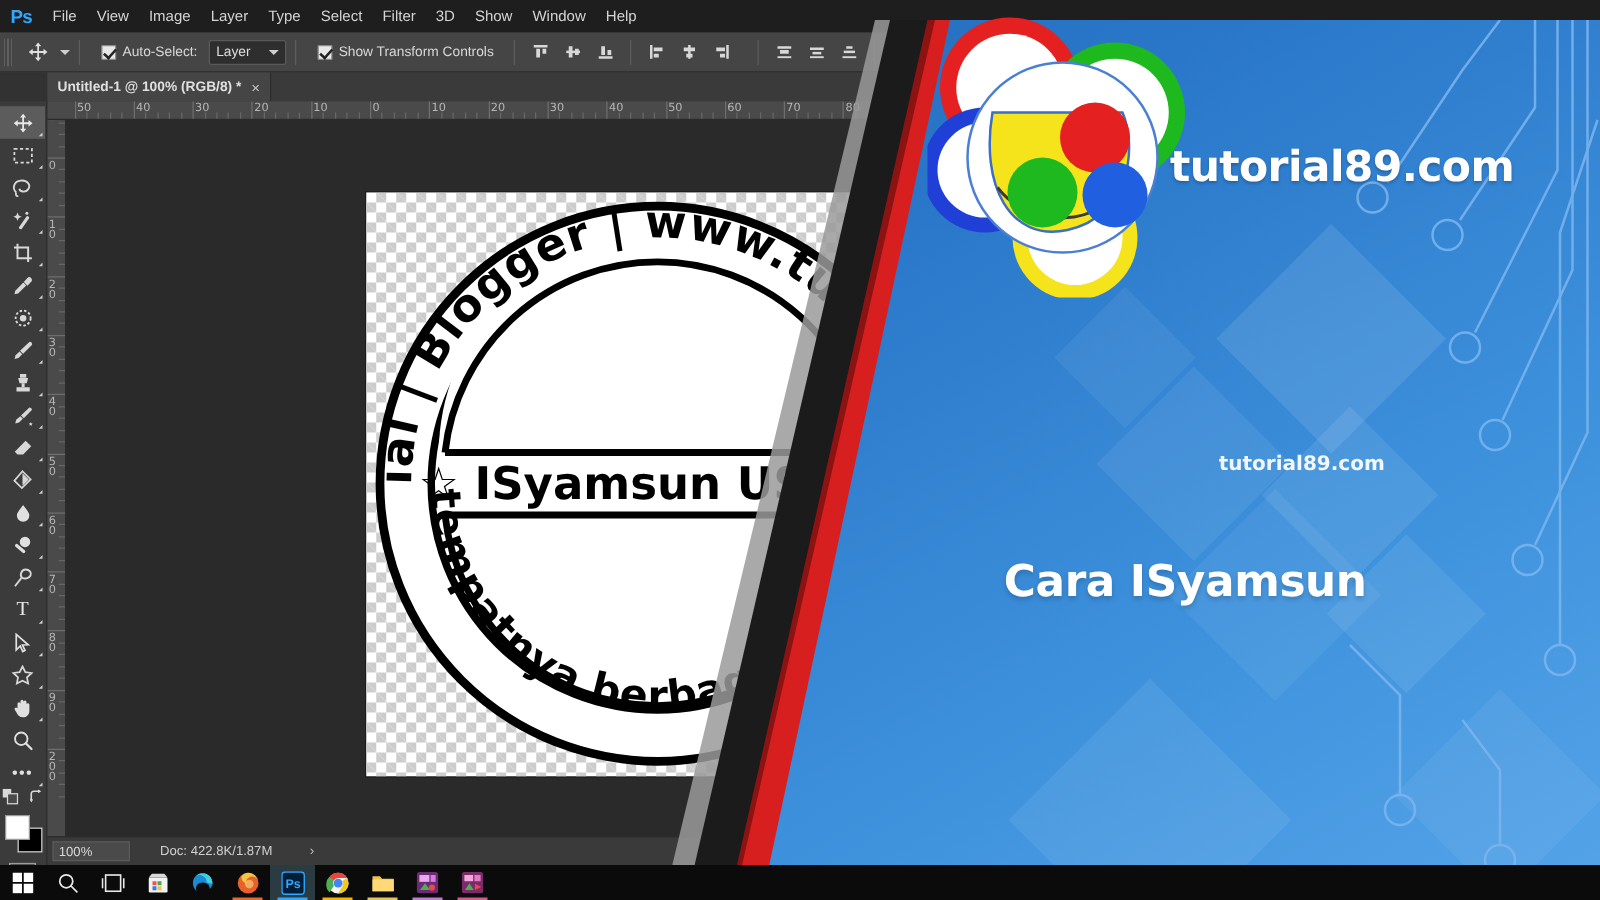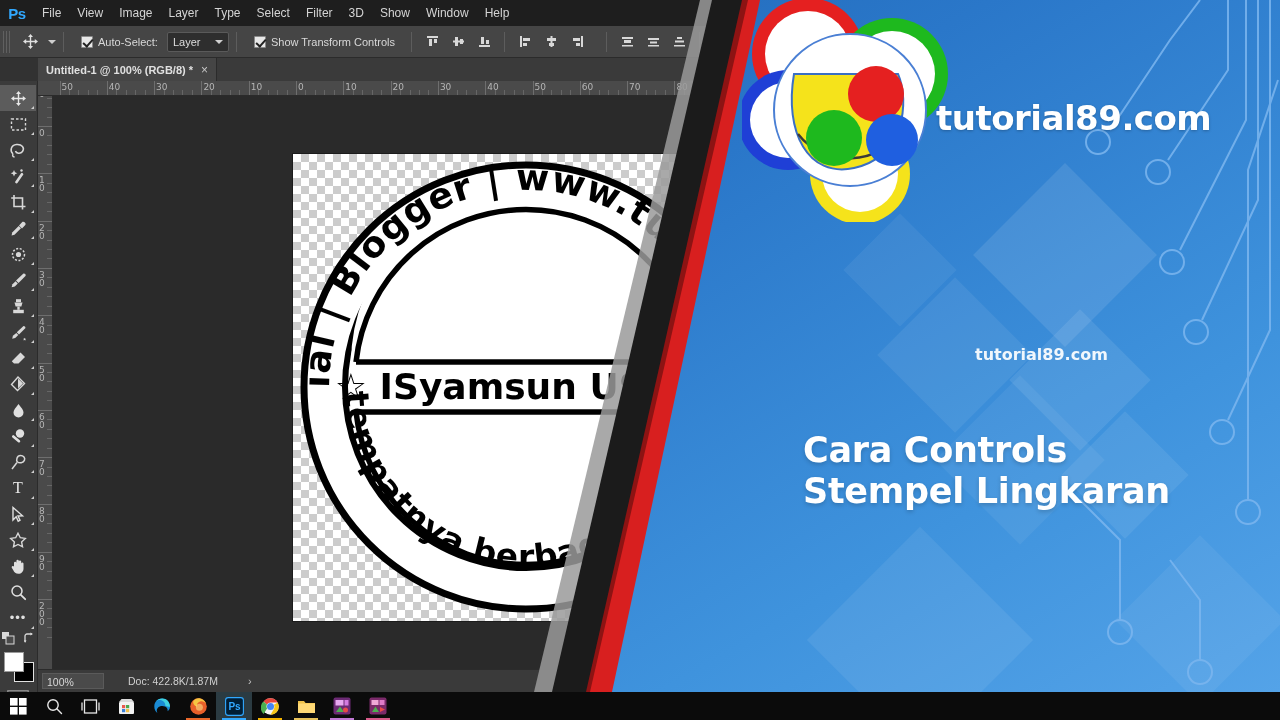--- a/index.html
+++ b/index.html
@@ -164,21 +164,21 @@
   .sb-zoom {
     color: #d8d8d8; font-size: 10.5px; width: 62px;
     background: #4a4a4a; height: 16px; line-height:16px; padding-left:4px;
     border: 1px solid #5a5a5a;
   }
   .sb-doc { color: #d0d0d0; font-size: 10.5px; margin-left: 24px; }
   .sb-arrow { color: #c0c0c0; font-size: 11px; margin-left: 30px; }
 
   
   #overlay {
-    position: absolute; left: 0; top: 0; width: 1280px; height: 676px;
+    position: absolute; left: 0; top: 16px; width: 1280px; height: 676px;
     pointer-events: none;
   }
   #blue-panel {
     position: absolute; left: 0; top: 0; width: 1280px; height: 692px;
     clip-path: polygon(1280px 0, 1280px 692px, 612px 692px, 760px 0);
     background: linear-gradient(150deg, #1a5fad 0%, #2a77c9 40%, #3f93dd 75%, #54a3e8 100%);
     overflow: hidden;
   }
   .diamond {
     position: absolute; background: rgba(255,255,255,.10);
@@ -833,22 +833,21 @@
       <path d="M56 152 C82 186 140 184 156 148" fill="none" stroke="#3a3a3a" stroke-width="2.4"></path>
       <circle cx="134" cy="112" r="28" fill="#e52020"></circle>
       <circle cx="92" cy="156" r="28" fill="#1eb91e"></circle>
       <circle cx="150" cy="158" r="26" fill="#1f5fe0"></circle>
     </svg>
   </div>
 
   <div id="brand-text">tutorial89.com</div>
   <div id="watermark">tutorial89.com</div>
   <div id="headline">
-    <div>Cara Controls</div>
-    <div>Stempel Lingkaran</div>
+    <div>Cara ISyamsun</div>
   </div>
 </div>
 
 <div id="taskbar">
   <div class="tb-item">
     <svg width="17" height="17" viewBox="0 0 17 17">
         <rect x="0" y="0" width="7.6" height="7.6" fill="#ffffff"></rect>
         <rect x="9" y="0" width="7.6" height="7.6" fill="#ffffff"></rect>
         <rect x="0" y="9" width="7.6" height="7.6" fill="#ffffff"></rect>
         <rect x="9" y="9" width="7.6" height="7.6" fill="#ffffff"></rect>

